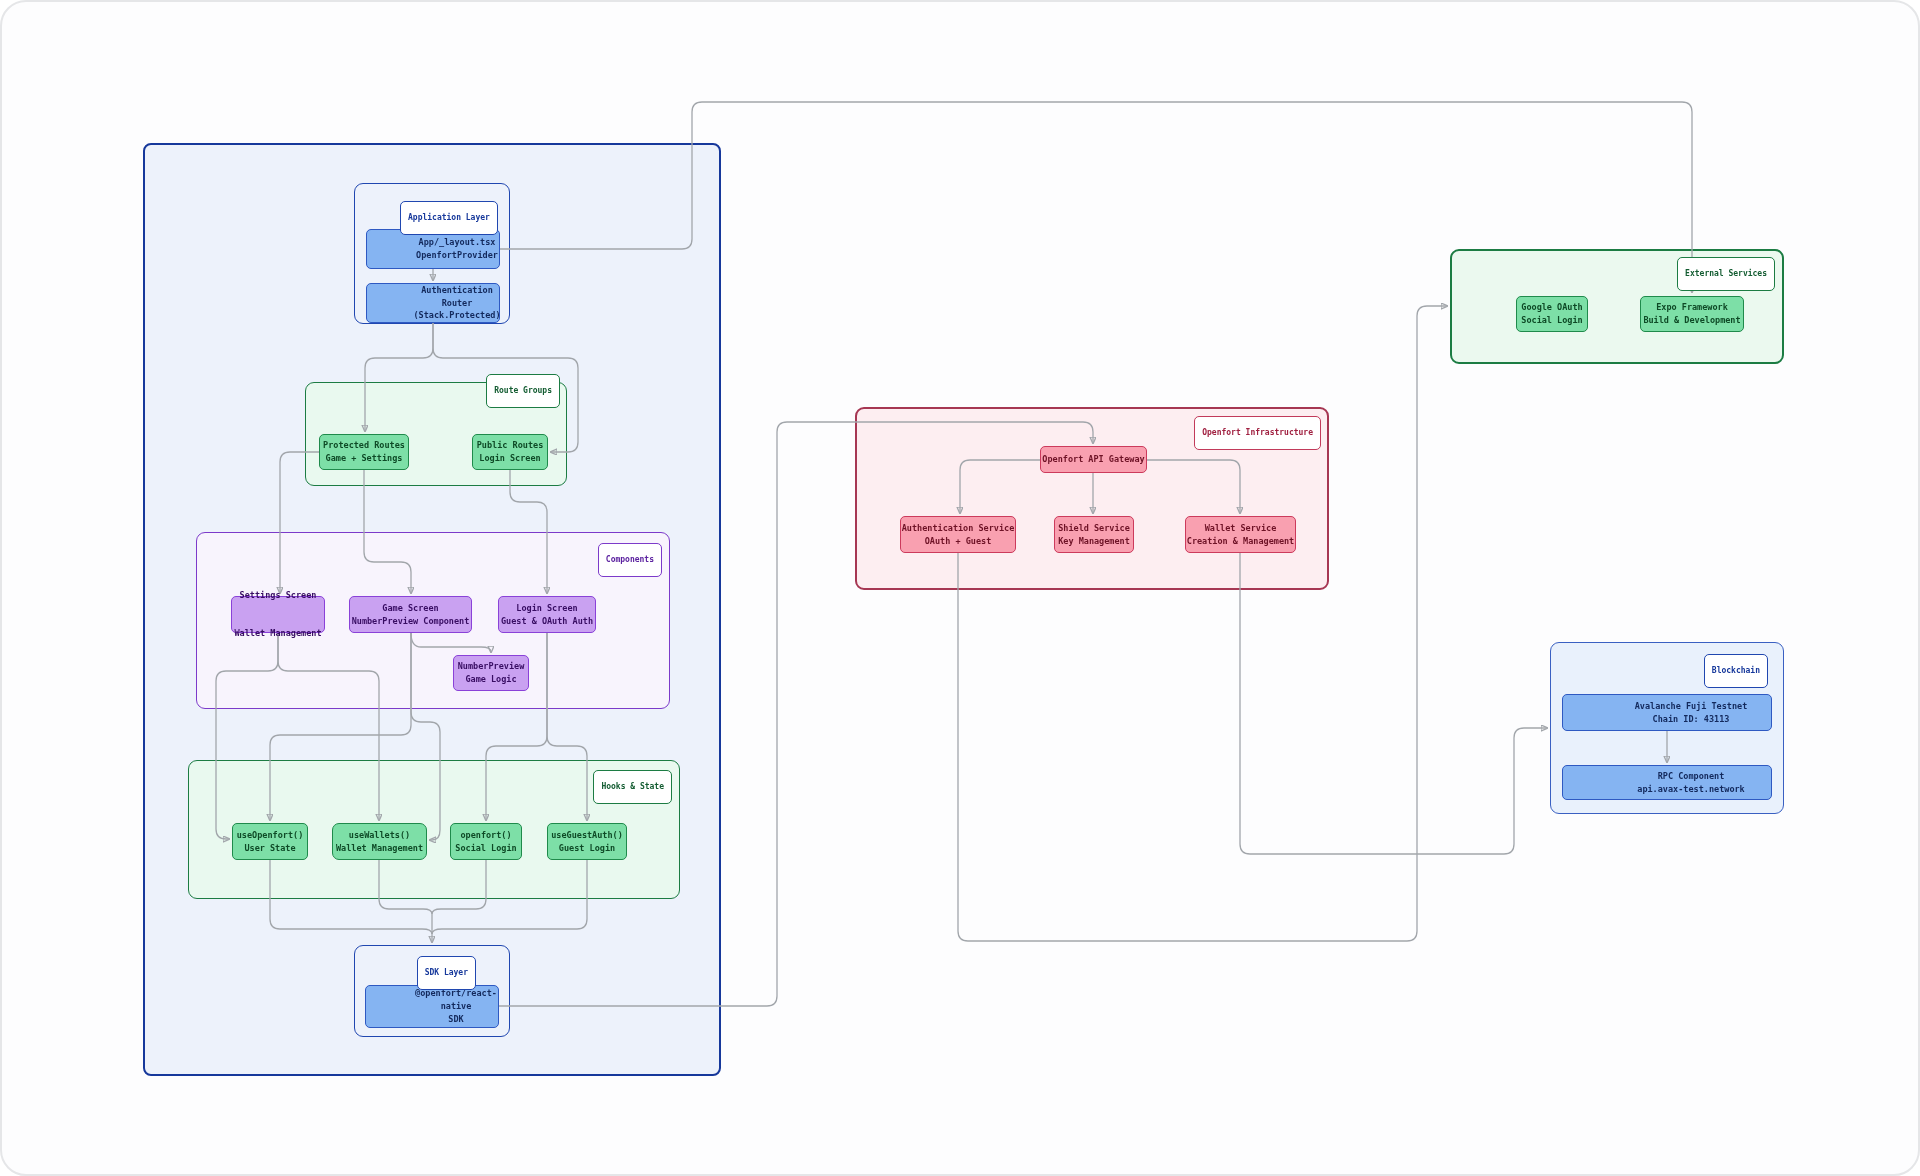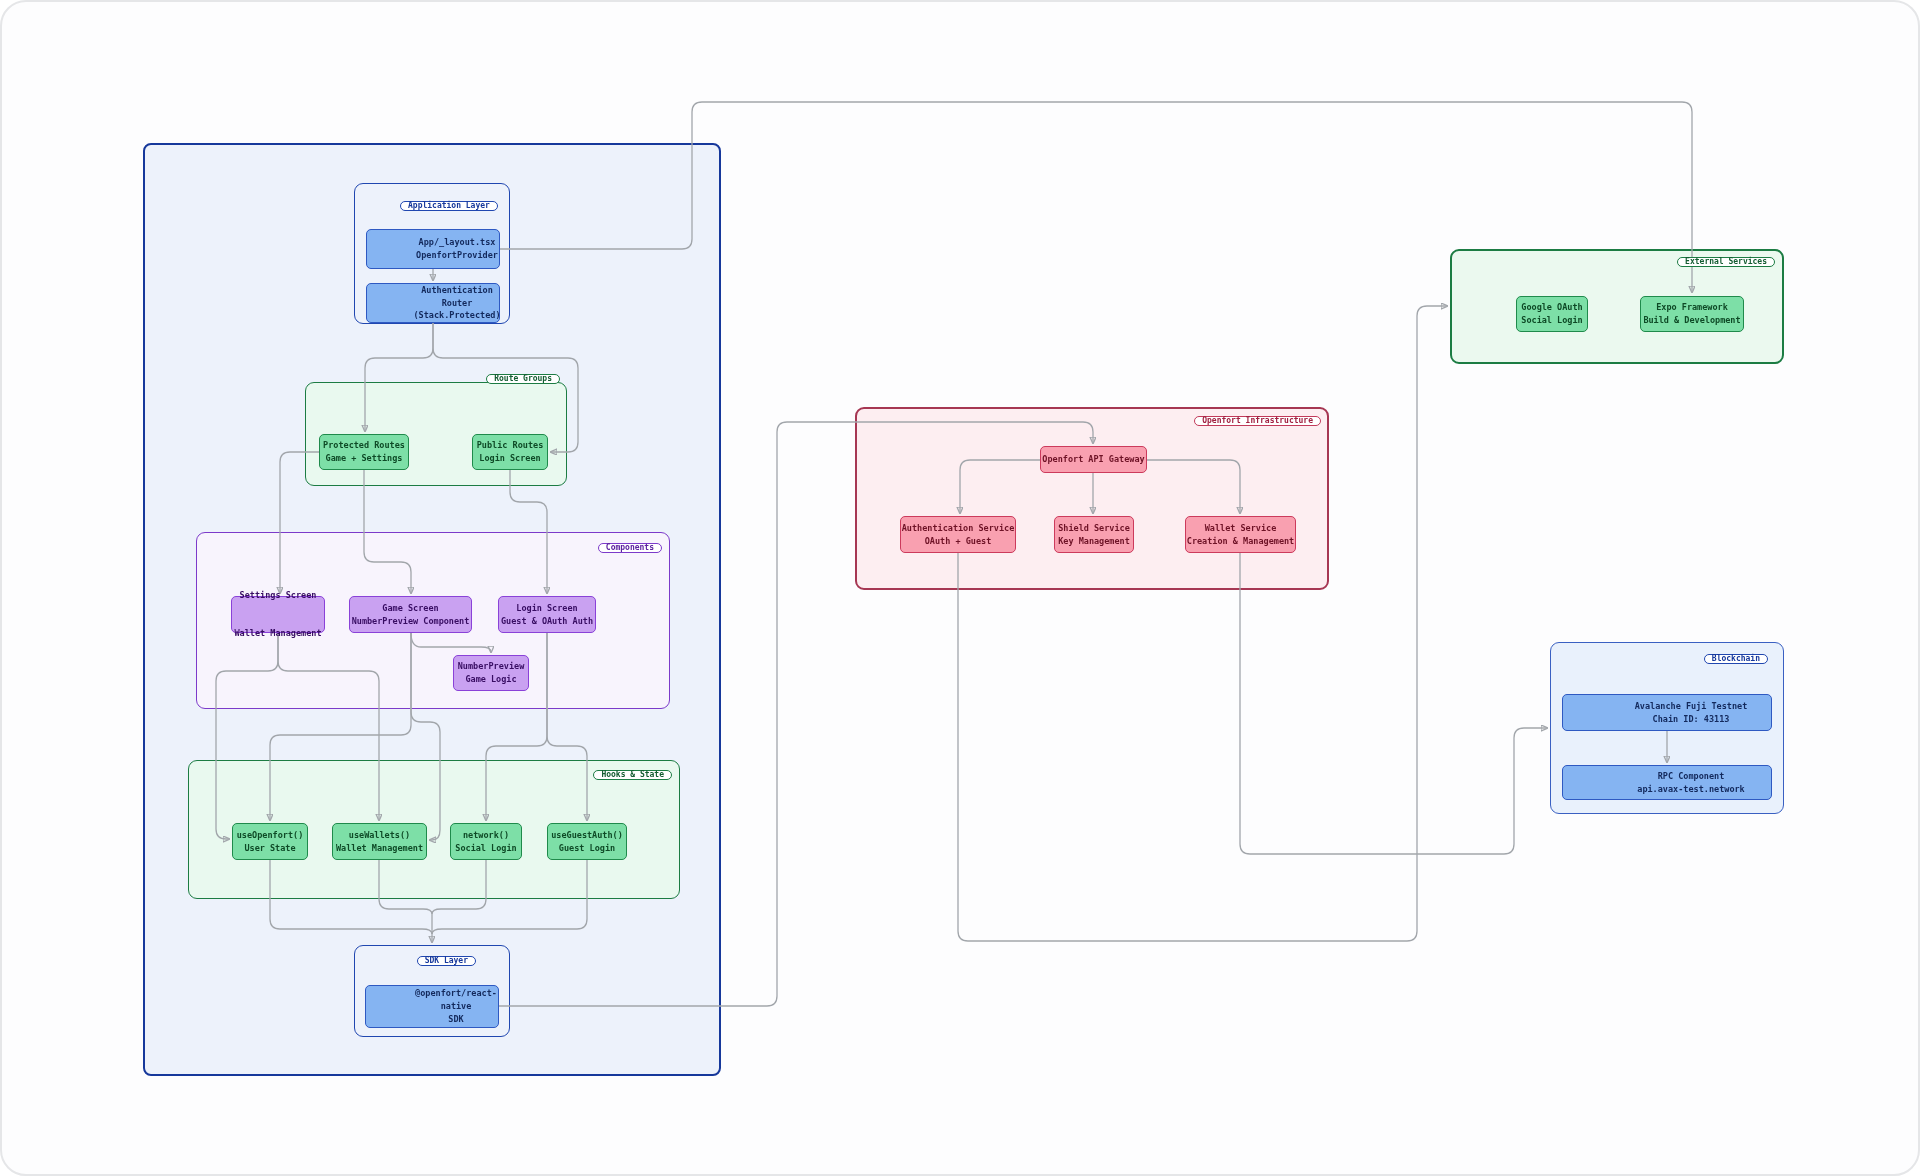--- a/index.html
+++ b/index.html
@@ -11,21 +11,21 @@
   .g-applayer{left:352px;top:181px;width:156px;height:141px;border:1.4px solid #2047b0;}
   .g-routes{left:303px;top:380px;width:262px;height:104px;background:#e9f9ef;border:1.4px solid #1c7c43;}
   .g-components{left:194px;top:530px;width:474px;height:177px;background:#f8f4fd;border:1.4px solid #7c3aca;}
   .g-hooks{left:186px;top:758px;width:492px;height:139px;background:#e9f9ef;border:1.4px solid #1c7c43;}
   .g-sdk{left:352px;top:943px;width:156px;height:92px;border:1.4px solid #2047b0;}
   .g-infra{left:853px;top:405px;width:474px;height:183px;background:#fdeef1;border:2px solid #a63753;}
   .g-external{left:1448px;top:247px;width:334px;height:115px;background:#ebf9ef;border:2px solid #1c7c43;}
   .g-chain{left:1548px;top:640px;width:234px;height:172px;background:#e9f1fc;border:1.6px solid #3a60c2;}
 
   .pill{position:absolute;z-index:11;background:#ffffff;border-radius:5px;
-        font-size:8px;font-weight:700;line-height:1;padding:0 7px;white-space:nowrap;}
+        font-size:8px;font-weight:700;line-height:1;padding:12px 7px;white-space:nowrap;}
   .pill.blue{border:1px solid #2047b0;color:#16389b;}
   .pill.green{border:1px solid #1c7c43;color:#135c31;}
   .pill.purple{border:1px solid #7c3aca;color:#5c22a0;}
   .pill.red{border:1px solid #c23a5a;color:#a02040;}
 
   .node{position:absolute;z-index:10;box-sizing:border-box;border-radius:5px;
         display:flex;flex-direction:column;justify-content:center;align-items:center;
         text-align:center;font-size:8.5px;font-weight:700;line-height:1.5;}
   .node.blue{background:#85b4f2;border:1.2px solid #2e59c2;color:#13295c;padding-left:48px;}
   .node.green{background:#7ddfa7;border:1.2px solid #1f8a4b;color:#0e4a26;}
@@ -125,26 +125,26 @@
   </div>
   <div class="node purple" style="left:451px;top:653px;width:76px;height:36px;">
     <div>NumberPreview</div>
     <div>Game Logic</div>
   </div>
 
   <div class="node green" style="left:230px;top:821px;width:76px;height:37px;">
     <div>useOpenfort()</div>
     <div>User State</div>
   </div>
-  <div class="node green" style="left:330px;top:821px;width:95px;height:37px;">
+  <div class="node green" style="left:330px;top:821px;width:95px;height:37px;border-radius:7px;">
     <div>useWallets()</div>
     <div>Wallet Management</div>
   </div>
   <div class="node green" style="left:448px;top:821px;width:72px;height:37px;">
-    <div>network()</div>
+    <div>openfort()</div>
     <div>Social Login</div>
   </div>
   <div class="node green" style="left:545px;top:821px;width:80px;height:37px;">
     <div>useGuestAuth()</div>
     <div>Guest Login</div>
   </div>
 
   <div class="node blue" style="left:363px;top:983px;width:134px;height:43px;">
     <div>@openfort/react-native</div>
     <div>SDK</div>

